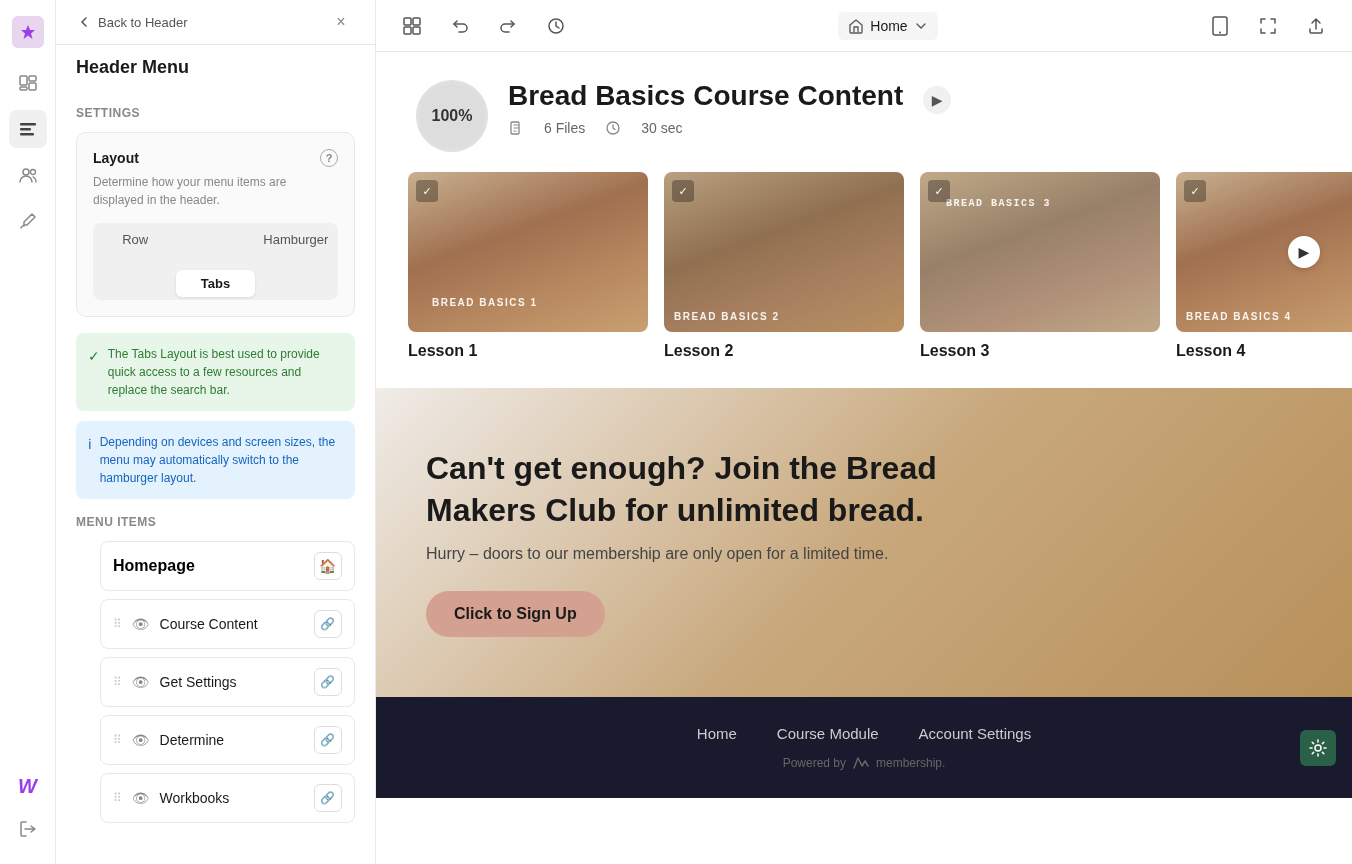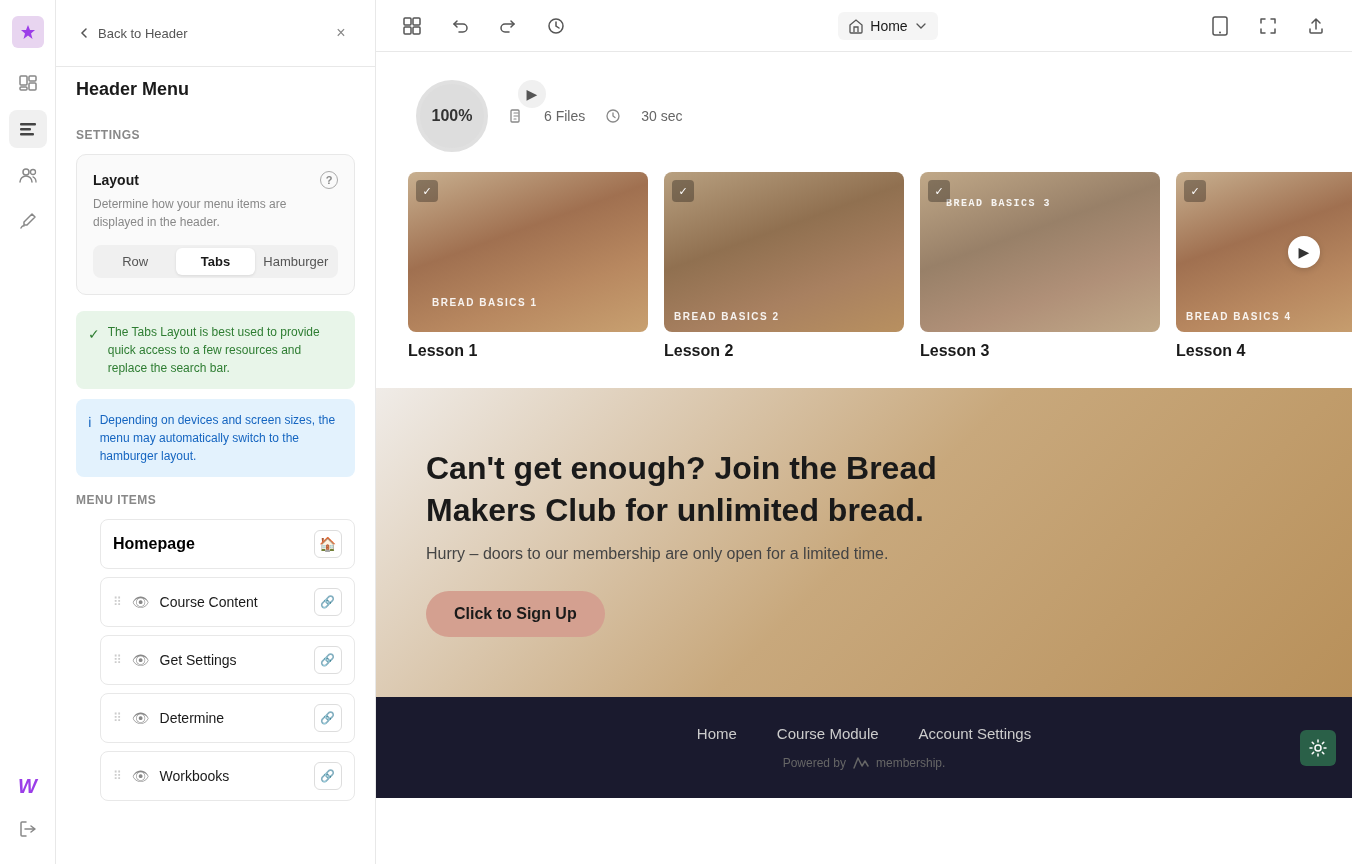--- a/index.html
+++ b/index.html
@@ -48,21 +48,21 @@
     
     .panel {
       width: 320px;
       background: #fff;
       border-right: 1px solid #e8e8e8;
       display: flex;
       flex-direction: column;
       overflow: hidden;
     }
     .panel-header {
-      padding: 19px 20px;
+      padding: 8px 20px;
       border-bottom: 1px solid #e8e8e8;
       display: flex; align-items: center; justify-content: space-between;
     }
     .back-btn {
       display: flex; align-items: center; gap: 6px;
       font-size: 13px; color: #555; cursor: pointer;
     }
     .panel-title {
       font-size: 18px; font-weight: 700; color: #1a1a1a;
       padding: 12px 20px;
@@ -105,20 +105,21 @@
       flex: 1; padding: 6px 0;
       text-align: center; font-size: 13px;
       border-radius: 6px; cursor: pointer; color: #555;
       font-weight: 500;
     }
     .layout-btn.active {
       background: #fff;
       color: #1a1a1a;
       font-weight: 600;
       box-shadow: 0 1px 3px rgba(0,0,0,0.1);
+      margin-top: 44px;
     }
     .info-box {
       border-radius: 8px;
       padding: 12px;
       margin-bottom: 10px;
       font-size: 12px;
       line-height: 1.5;
       display: flex;
       gap: 8px;
       align-items: flex-start;
@@ -501,20 +502,21 @@
 
   <div class="canvas-area">
     <div class="canvas-content">
 
       <div class="course-header">
         <div class="progress-circle">
           <span>100%</span>
         </div>
         <div class="course-info">
           <div style="display:flex;align-items:center;gap:10px;">
+            <h1>Bread Basics Course Content</h1>
             <div class="next-btn">▶</div>
           </div>
           <div class="course-meta">
             <div class="course-meta-item">
               <svg width="16" height="16" viewBox="0 0 16 16" fill="none">
                 <rect x="3" y="2" width="8" height="12" rx="1" stroke="#888" stroke-width="1.3"></rect>
                 <path d="M6 5h4M6 8h4M6 11h2" stroke="#888" stroke-width="1.2" stroke-linecap="round"></path>
               </svg>
               <span>6 Files</span>
             </div>

